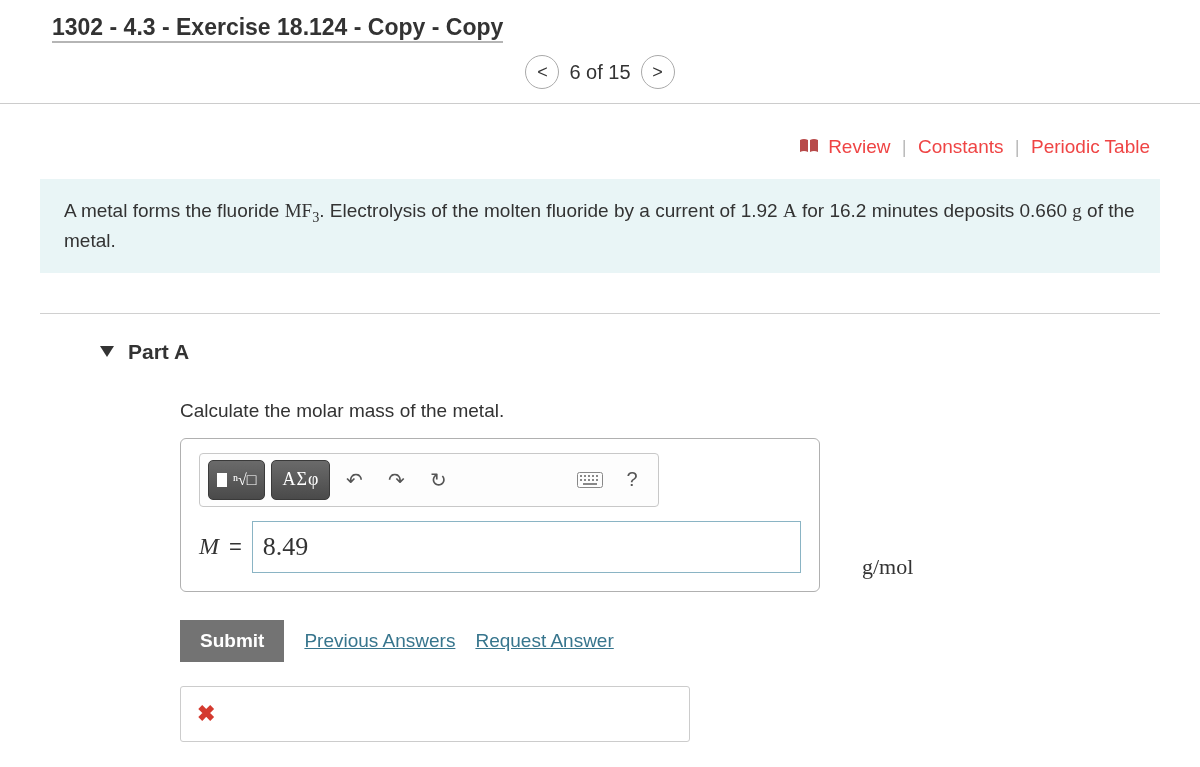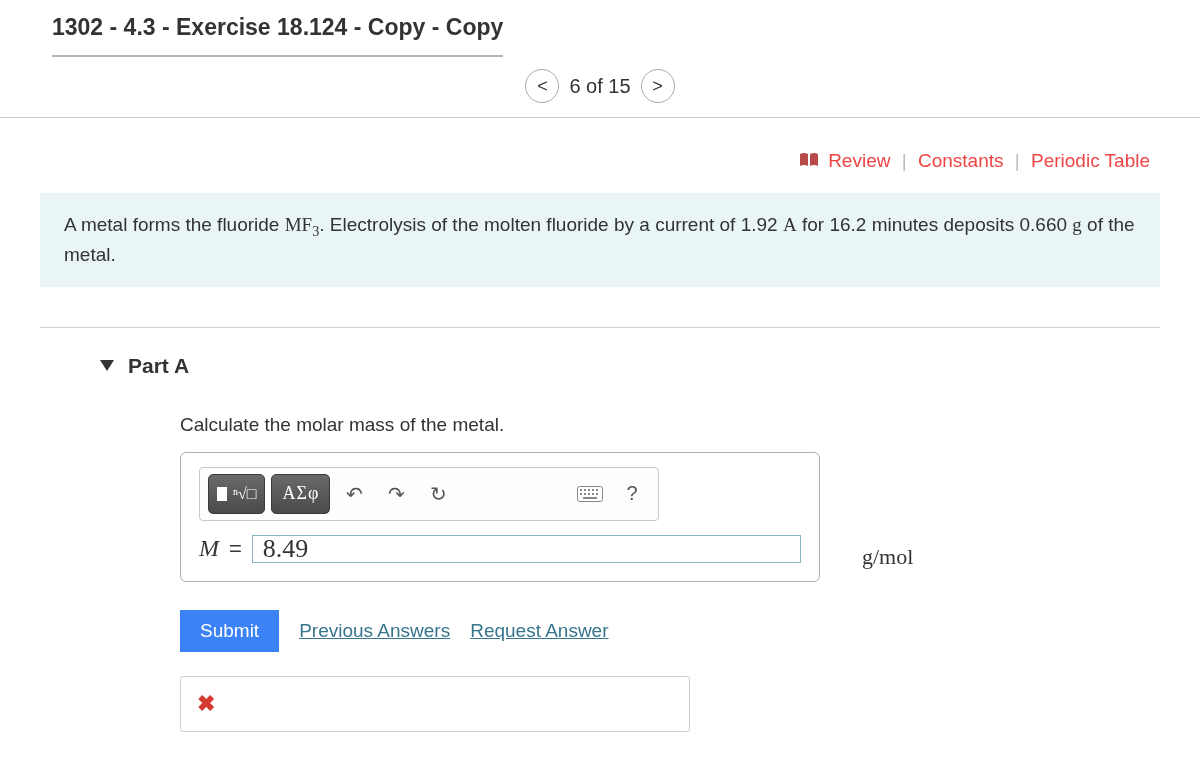--- a/index.html
+++ b/index.html
@@ -13,21 +13,21 @@
   }
   .header {
     padding: 14px 40px 0 52px;
   }
   .title {
     font-size: 23px;
     font-weight: bold;
     color: #333;
     border-bottom: 2px solid #b5b5b5;
     display: inline-block;
-    padding-bottom: 14px;
+    padding-bottom: 0;
   }
   .pager {
     display: flex;
     justify-content: center;
     align-items: center;
     gap: 10px;
     margin-top: 12px;
     width: 100%;
   }
   .pager-btn {
@@ -170,21 +170,21 @@
     width: 100%;
   }
   .mvar {
     font-family: "Times New Roman", serif;
     font-style: italic;
     font-size: 24px;
   }
   .eq { font-size: 22px; }
   .answer-input {
     flex: 1;
-    height: 28px;
+    height: 52px;
     border: 1.5px solid #8ab4c4;
     font-family: "Times New Roman", serif;
     font-size: 26px;
     padding: 0 10px;
     color: #333;
     outline: none;
   }
   .unit {
     font-family: "Times New Roman", serif;
     font-size: 22px;
@@ -192,26 +192,27 @@
     margin-left: 18px;
     white-space: nowrap;
   }
   .submit-row {
     display: flex;
     align-items: center;
     gap: 20px;
     margin-top: 22px;
   }
   .submit-btn {
-    background: #3b82f6;
+    background: #737373;
     color: #fff;
     border: none;
     padding: 10px 20px;
     font-size: 19px;
     cursor: pointer;
+    font-weight: bold;
   }
   .text-link {
     color: #37758d;
     font-size: 19px;
     text-decoration: underline;
     cursor: pointer;
   }
   .feedback-box {
     border: 1px solid #ccc;
     border-radius: 3px;

